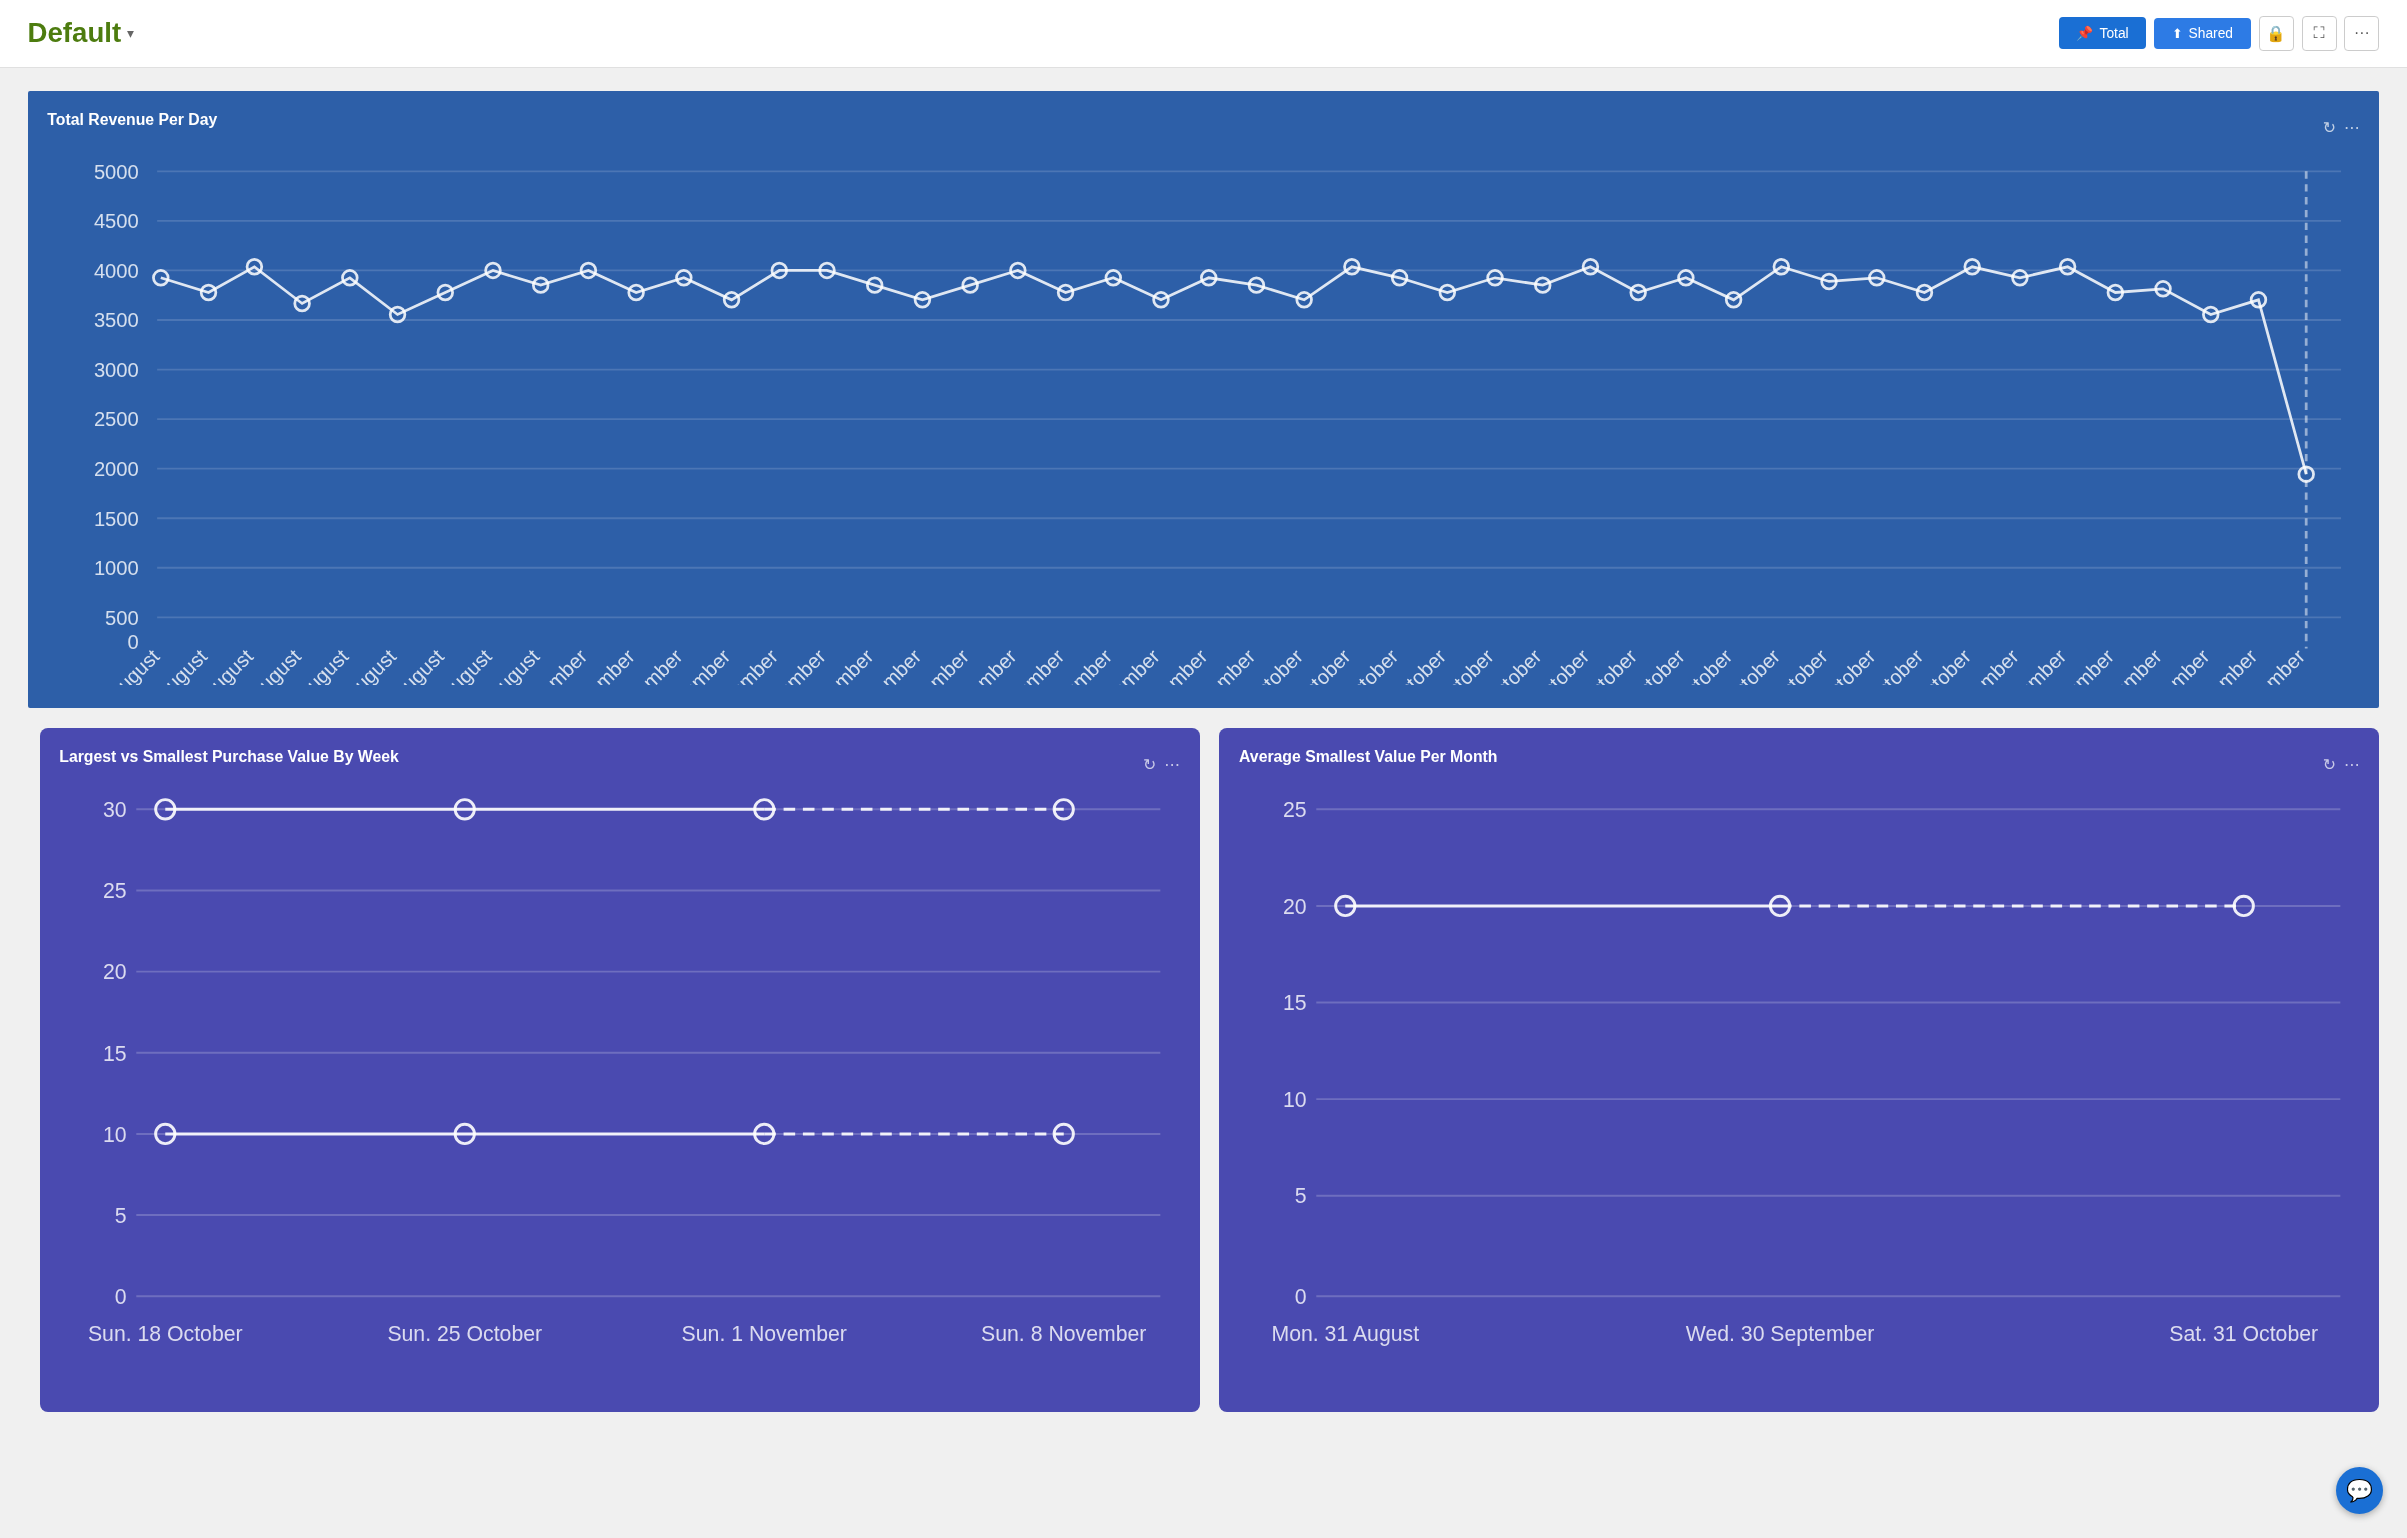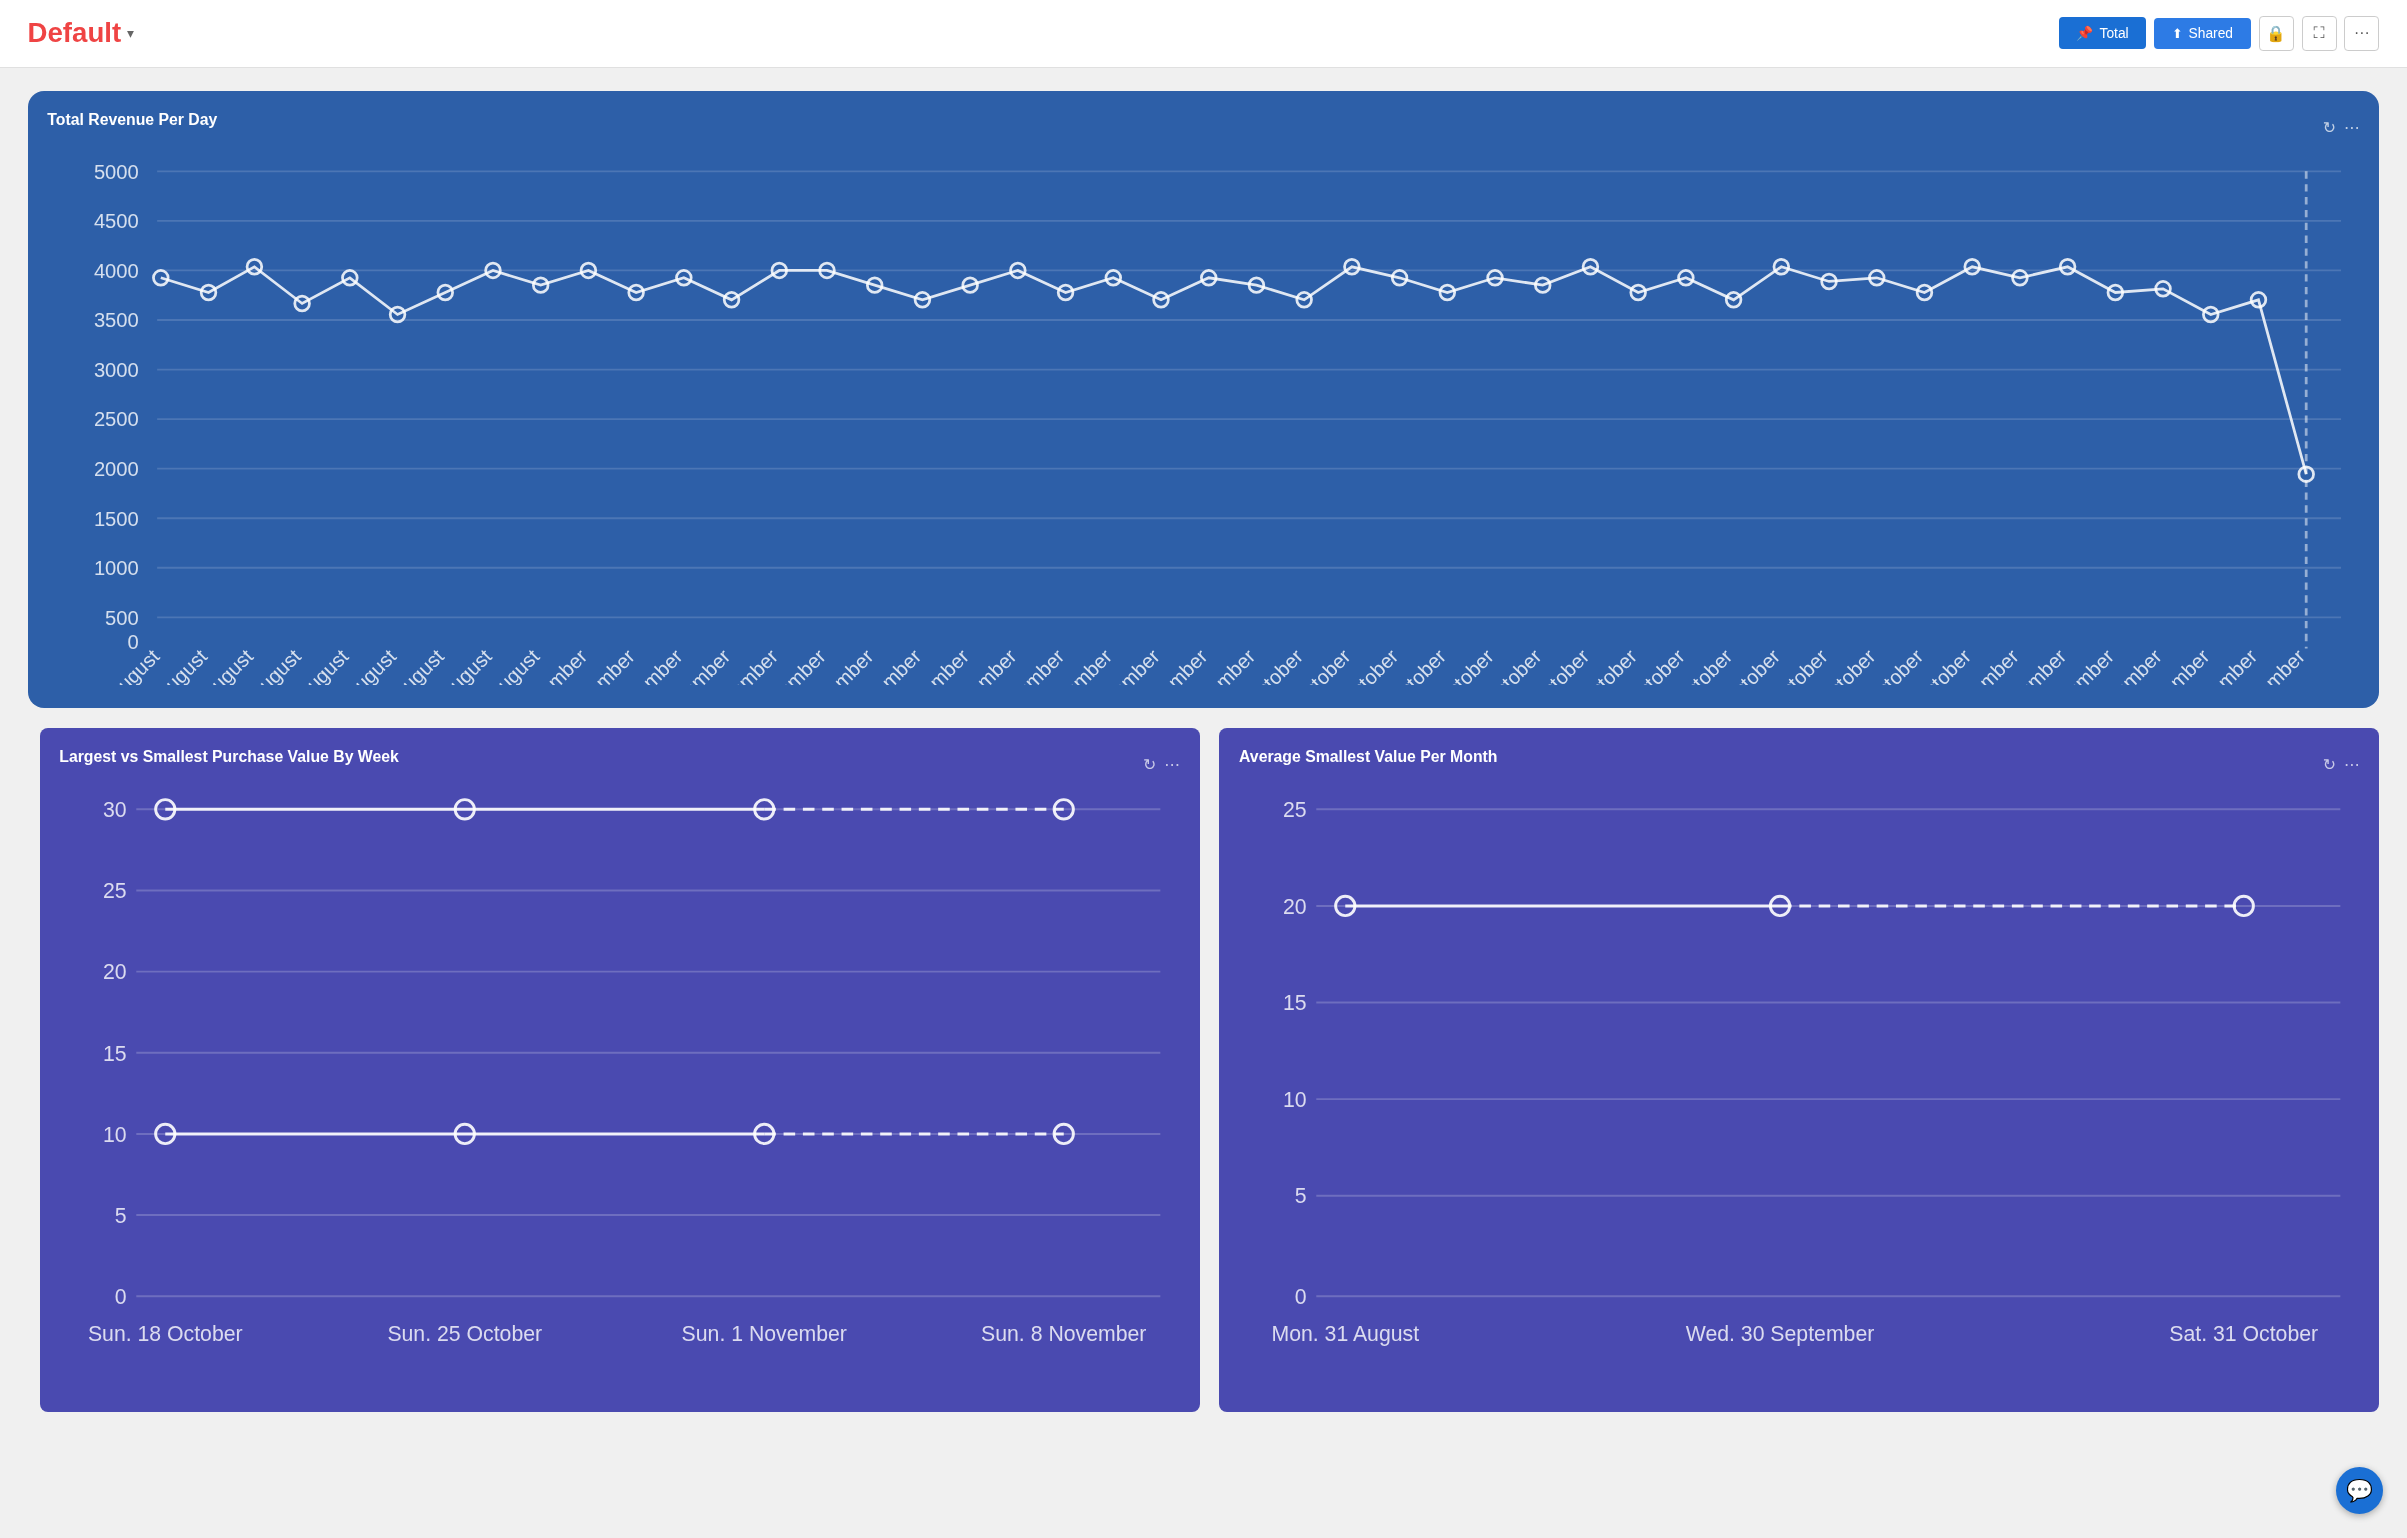--- a/index.html
+++ b/index.html
@@ -20,21 +20,21 @@
       border-bottom: 1px solid #e0e0e0;
     }
     .header-title-group {
       display: flex;
       align-items: center;
       gap: 5.9px;
     }
     .header-title {
       font-size: 27.6px;
       font-weight: 600;
-      color: #ef4444;
+      color: #4d7c0f;
     }
     .header-chevron {
       font-size: 13.8px;
       color: #666;
       cursor: pointer;
     }
     .header-actions {
       display: flex;
       align-items: center;
       gap: 7.9px;
@@ -81,21 +81,21 @@
     .main-content {
       padding: 23.6px 27.6px;
       display: flex;
       flex-direction: column;
       gap: 19.7px;
     }
 
     
     .chart-card-blue {
       background: #2d5fa8;
-      border-radius: 16px;
+      border-radius: 2px;
       padding: 19.7px;
       position: relative;
     }
     .chart-card-purple {
       background: #4a4ab0;
       border-radius: 7.9px;
       padding: 19.7px;
       position: relative;
     }
 

